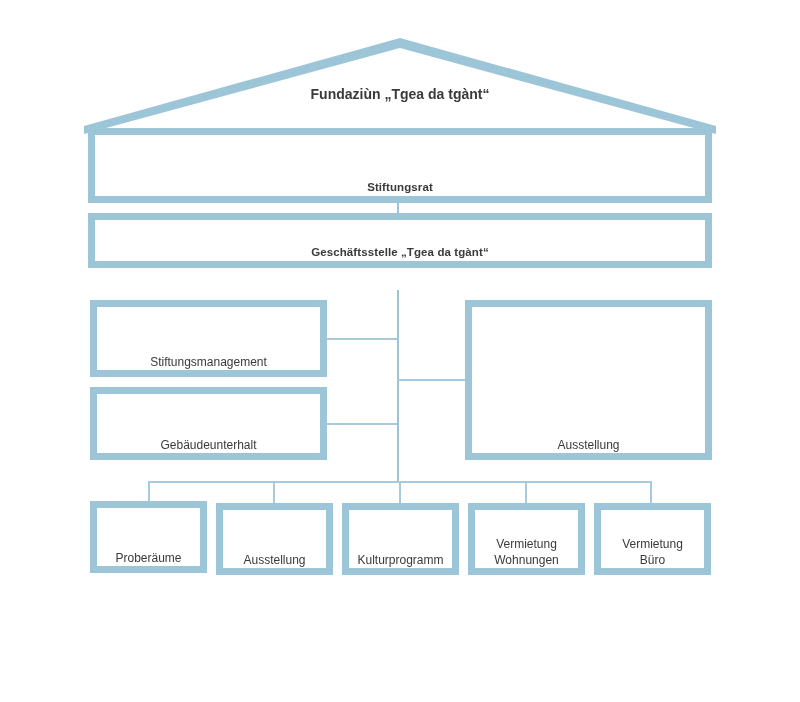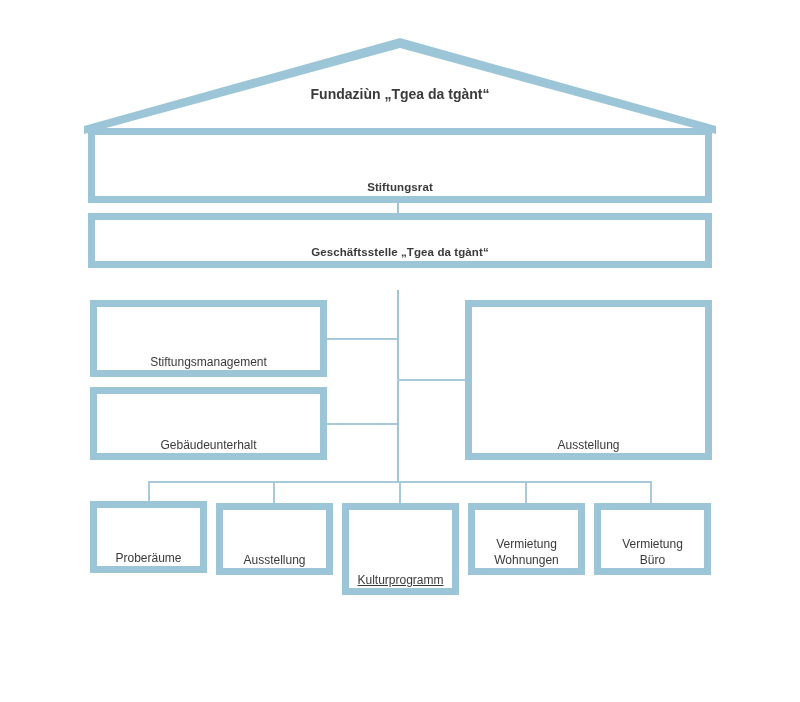--- a/index.html
+++ b/index.html
@@ -131,21 +131,21 @@
       <span>Proberäume</span>
     </span>
   </div>
 
   <div class="node tier-leaf" style="left:216px; top:503px; width:117px; height:72px;">
     <span class="label">
       <span>Ausstellung</span>
     </span>
   </div>
 
-  <div class="node tier-leaf" style="left:342px; top:503px; width:117px; height:92px;text-decoration:underline;">
+  <div class="node tier-leaf" style="left:342px; top:503px; width:117px; height:72px;">
     <span class="label">
       <span>Kulturprogramm</span>
     </span>
   </div>
 
   <div class="node tier-leaf" style="left:468px; top:503px; width:117px; height:72px;">
     <span class="label">
       <span>Vermietung</span><br>
       <span>Wohnungen</span>
     </span>

